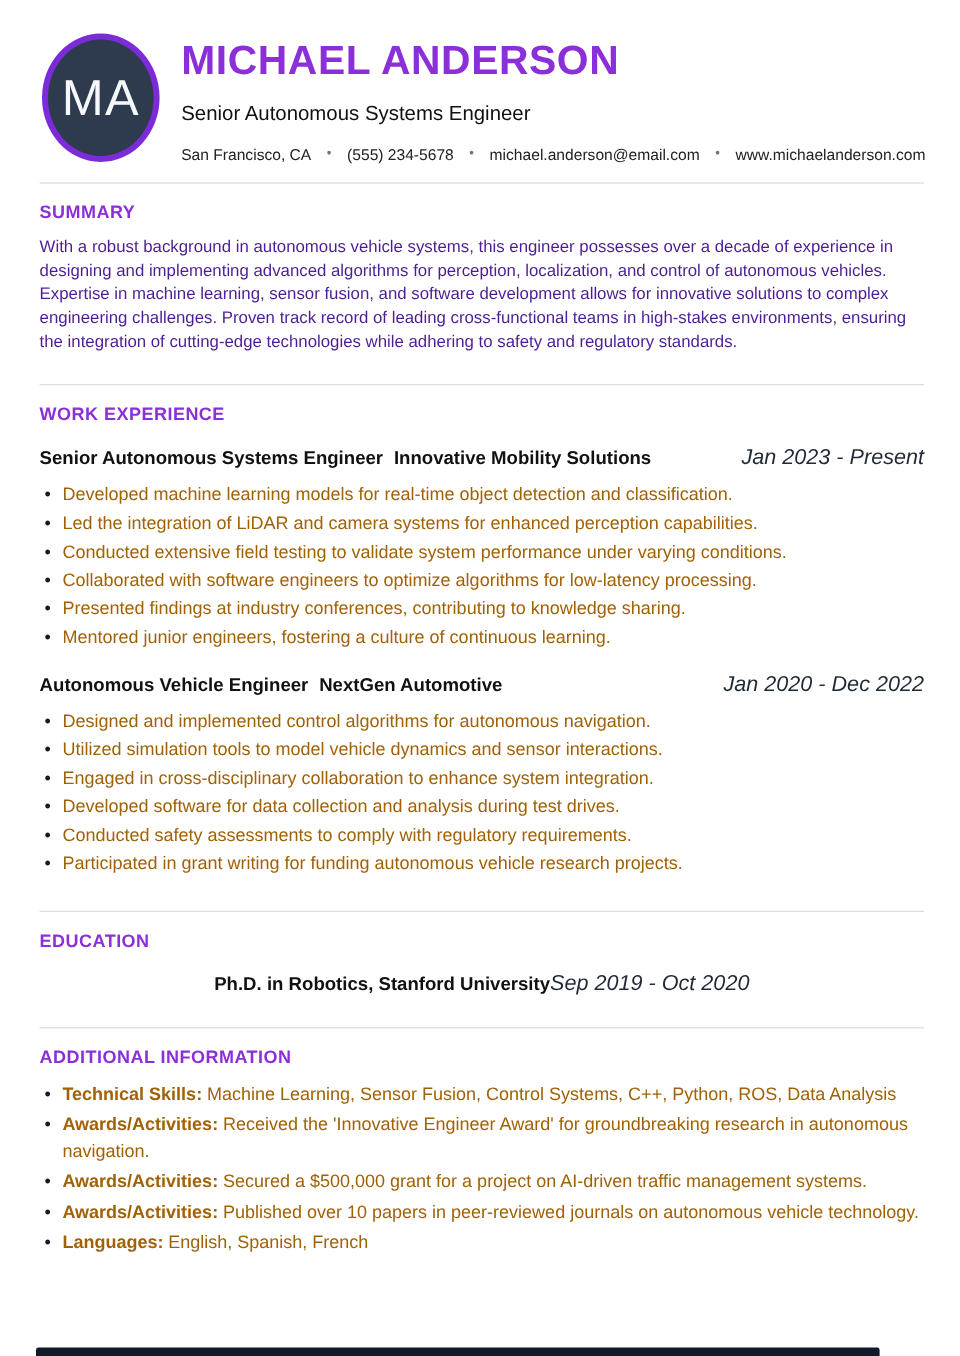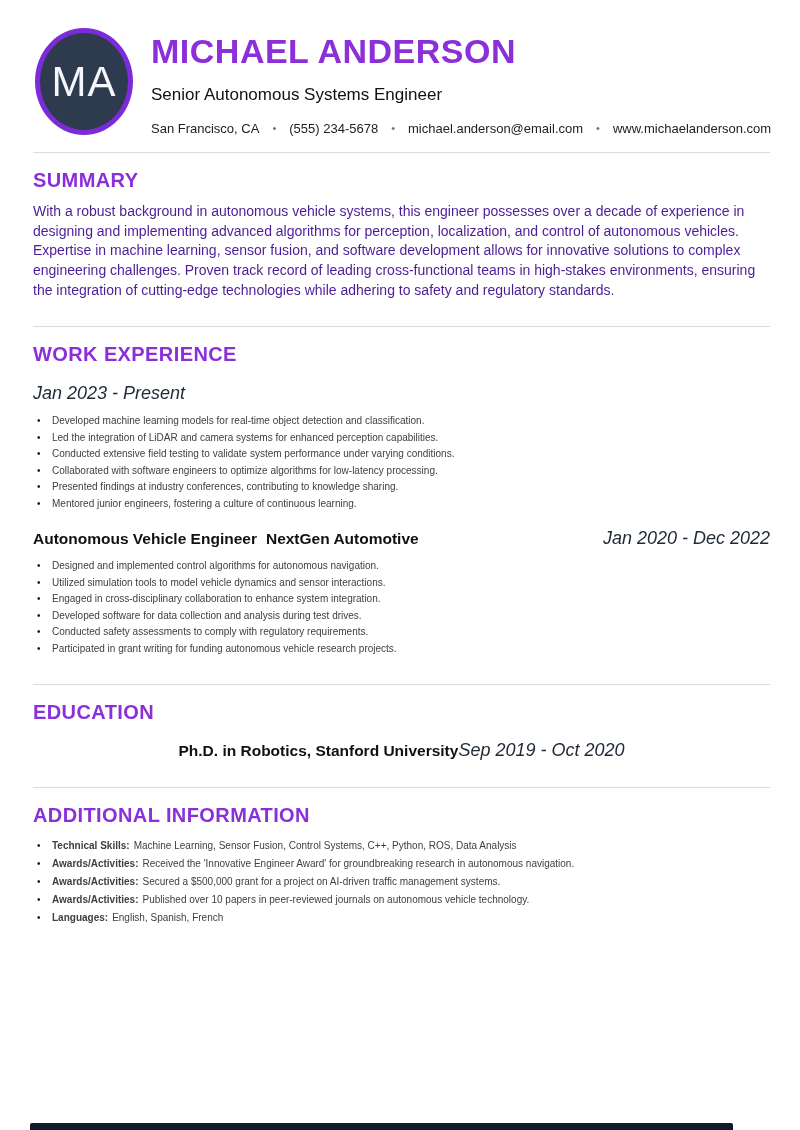--- a/index.html
+++ b/index.html
@@ -30,33 +30,33 @@
     font-size: 34px; font-weight: 800; letter-spacing: 0.5px;
     color: #8b2fd9; line-height: 1.05;
   }
   .subtitle { margin-top: 15px; font-size: 17px; font-weight: 500; color: #111111; }
   .contact { margin-top: 16px; font-size: 13px; color: #222222; display: flex; align-items: center; flex-wrap: wrap; }
   .contact .dot { color: #6b7280; margin: 0 13px; font-size: 11px; }
   
   .divider { border: none; border-top: 1px solid #d9dadd; margin: 16px 30px 0 33px; }
   .content { padding: 0 30px 0 33px; }
   .section-heading {
-    color: #8b2fd9; font-size: 20px; font-weight: 700; letter-spacing: 0.4px;
+    color: #8b2fd9; font-size: 15px; font-weight: 700; letter-spacing: 0.4px;
     margin-top: 16px;
   }
   .summary-text { margin-top: 10px; font-size: 14px; line-height: 1.42; color: #4c1d95; }
   
   .entry-row { display: flex; justify-content: space-between; align-items: baseline; margin-top: 17px; }
   .entry-title { font-size: 15.5px; font-weight: 700; color: #111111; }
   .entry-company { margin-left: 9px; }
   .entry-dates { font-size: 18px; font-style: italic; color: #1f2937; white-space: nowrap; }
   ul.bullets { list-style: none; margin-top: 10px; }
   ul.bullets li {
     position: relative; padding-left: 19px;
-    font-size: 10px; line-height: 1.45; margin-bottom: 2px; color: #404040;
+    font-size: 15px; line-height: 1.45; margin-bottom: 2px; color: #a16207;
   }
   ul.bullets li::before { content: "\2022"; position: absolute; left: 4px; top: 0; color: #1a1a1a; }
   
   ul.bullets.add li { margin-bottom: 3.5px; }
   .add-label { font-weight: 700; margin-right: 4px; }
   
   .footer-bar {
     position: absolute; bottom: 0; left: 30px;
     width: 703px; height: 7px;
     background: #111a2b; border-radius: 2px 2px 0 0;
@@ -97,20 +97,23 @@
       <p class="summary-text">With a robust background in autonomous vehicle systems, this engineer possesses over a decade of experience in designing and implementing advanced algorithms for perception, localization, and control of autonomous vehicles. Expertise in machine learning, sensor fusion, and software development allows for innovative solutions to complex engineering challenges. Proven track record of leading cross-functional teams in high-stakes environments, ensuring the integration of cutting-edge technologies while adhering to safety and regulatory standards.</p>
     </div>
 
     <hr class="divider mt-lg" style="margin-left:0;margin-right:0;">
 
     <div>
       <div class="section-heading">WORK EXPERIENCE</div>
 
       <div class="job">
         <div class="entry-row">
+          <div class="entry-title">
+            <span>Senior Autonomous Systems Engineer</span><span class="entry-company">Innovative Mobility Solutions</span>
+          </div>
           <span class="entry-dates">Jan 2023 - Present</span>
         </div>
         <ul class="bullets">
           <li>Developed machine learning models for real-time object detection and classification.</li>
           <li>Led the integration of LiDAR and camera systems for enhanced perception capabilities.</li>
           <li>Conducted extensive field testing to validate system performance under varying conditions.</li>
           <li>Collaborated with software engineers to optimize algorithms for low-latency processing.</li>
           <li>Presented findings at industry conferences, contributing to knowledge sharing.</li>
           <li>Mentored junior engineers, fostering a culture of continuous learning.</li>
         </ul>

